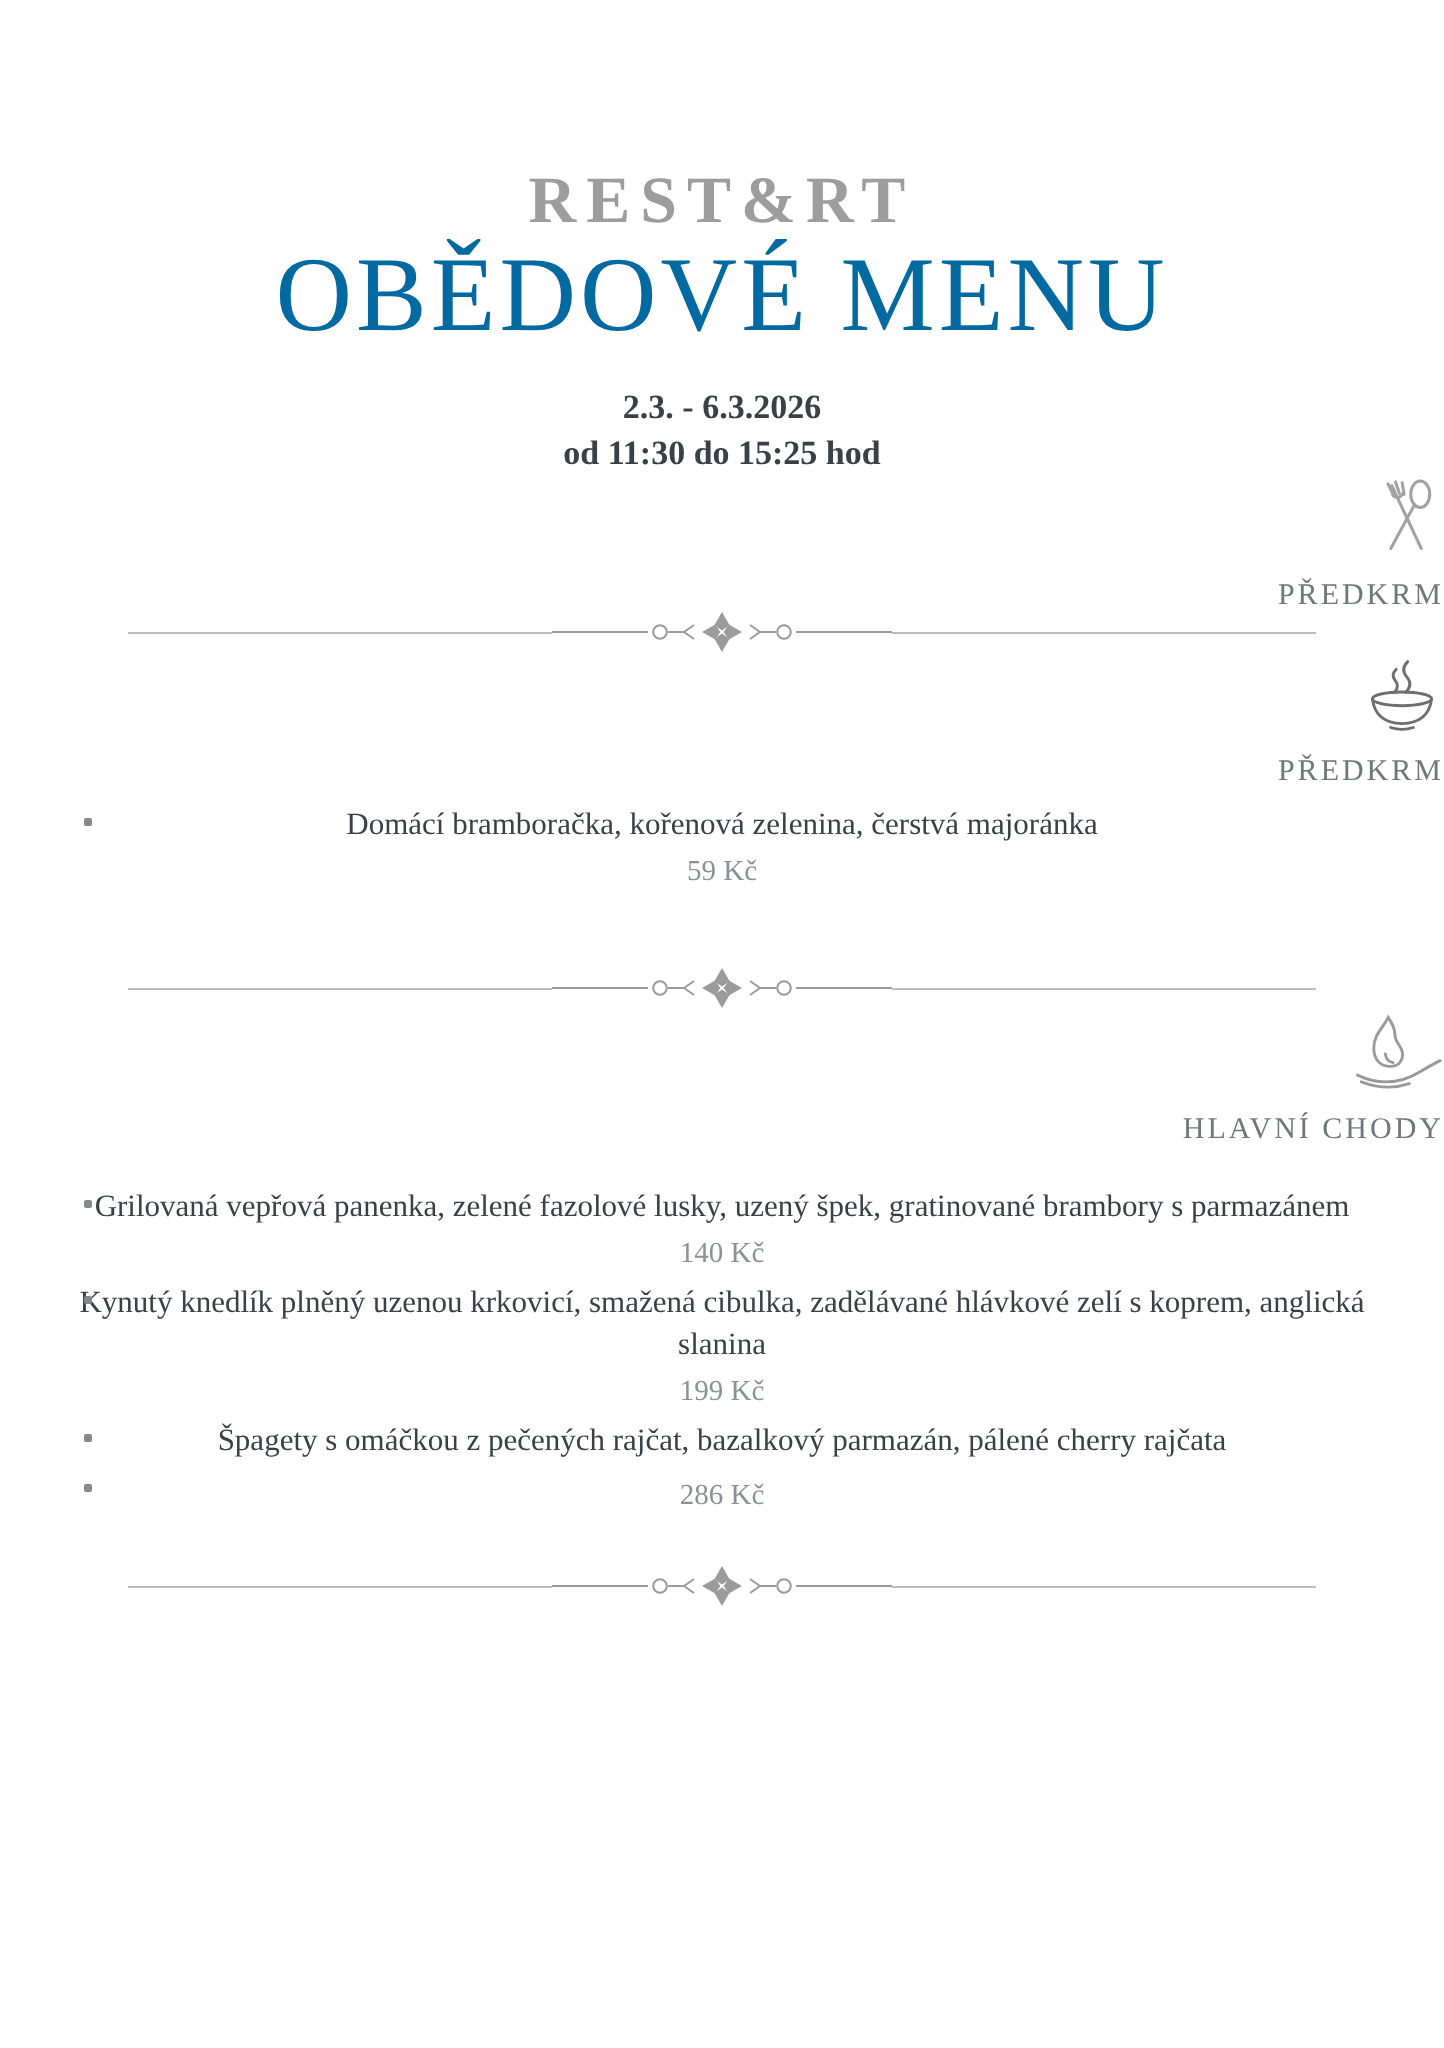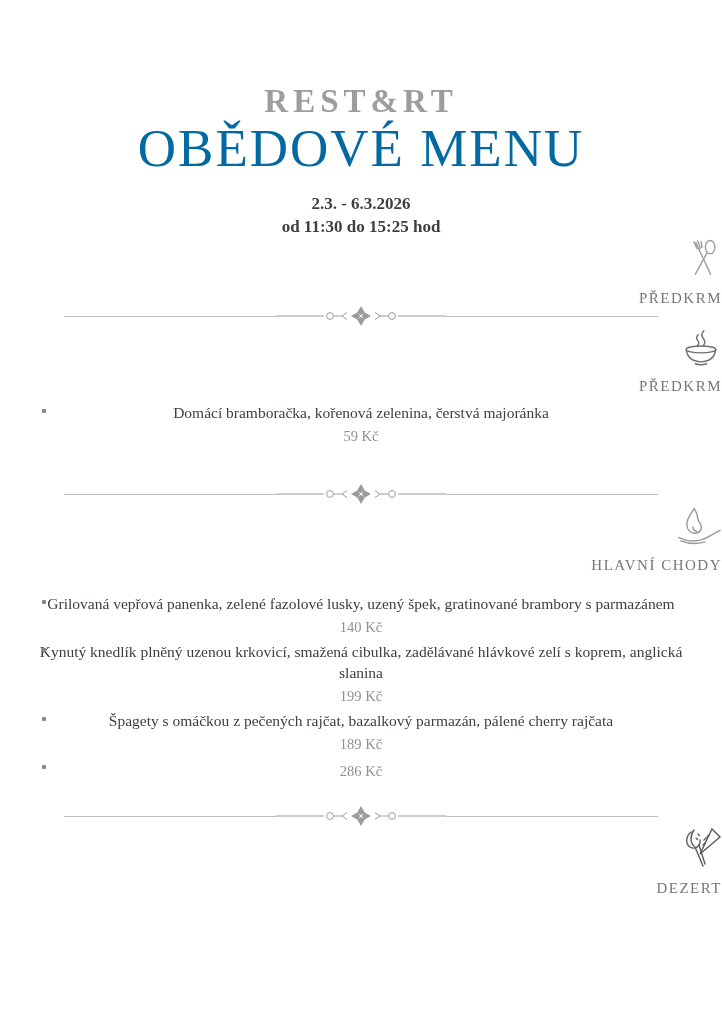--- a/index.html
+++ b/index.html
@@ -159,21 +159,20 @@
     <div class="gap-sm"></div>
     <div class="item">
       <span class="bullet"></span>
       <span>Kynutý knedlík plněný uzenou krkovicí, smažená cibulka, zadělávané hlávkové zelí s koprem, anglická slanina</span>
       <div class="price">199 Kč</div>
     </div>
     <div class="gap-sm"></div>
     <div class="item">
       <span class="bullet"></span>
       <span>Špagety s omáčkou z pečených rajčat, bazalkový parmazán, pálené cherry rajčata</span>
-      <div class="price">189 Kč</div>
     </div>
     <div class="gap-sm"></div>
     <div class="item">
       <span class="bullet"></span>
       <div class="price">286 Kč</div>
     </div>
     <div class="gap-lg"></div>
   </div>
 
   <div class="divider">
@@ -188,30 +187,14 @@
       </g>
       <g fill="#9b9b9b">
         <polygon points="85,1 88.8,7.6 85,10.2 81.2,7.6"></polygon>
         <polygon points="85,21 88.8,14.4 85,11.8 81.2,14.4"></polygon>
         <polygon points="75,11 81.6,14.8 84.2,11 81.6,7.2"></polygon>
         <polygon points="95,11 88.4,14.8 85.8,11 88.4,7.2"></polygon>
       </g>
     </svg>
   </div>
 
-  <div class="section">
-    <div class="heading-row">
-      <span class="icon">
-        <svg width="40" height="44" viewBox="0 0 40 44" fill="none" stroke="#5c5c5c" stroke-width="1.4" stroke-linecap="round">
-          <path d="M9 6 C4 10 3 18 8 21 C13 24 19 20 18 14"></path>
-          <path d="M12 4 C8 9 8 17 12 20"></path>
-          <path d="M13 21 L21 40 M17 19 L23 38"></path>
-          <path d="M30 3 L38 11 L18 28 Z"></path>
-          <path d="M22 14 l2 -2 M25 11 l2 -2 M21 19 l2 -2"></path>
-          <path d="M14 12 l1.5 1.5 M16 8 l1.5 1.5"></path>
-        </svg>
-      </span>
-      <span class="heading-label">DEZERT</span>
-    </div>
-
-  </div>
 
 </div>
 
 </body></html>

